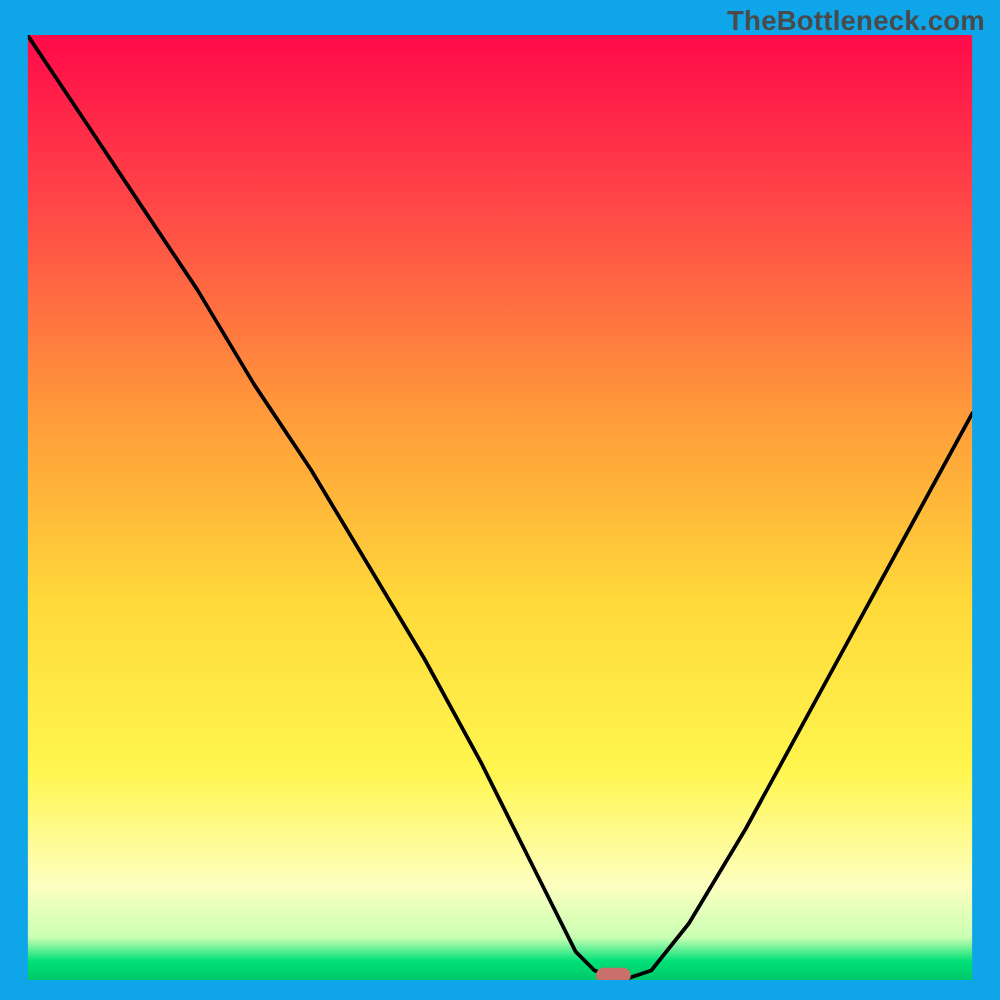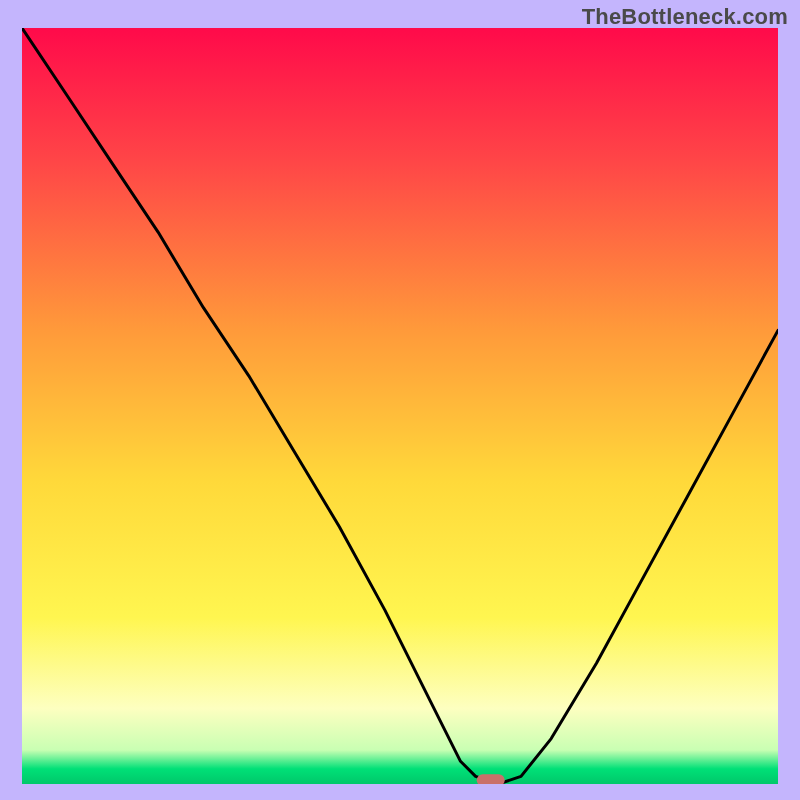--- a/index.html
+++ b/index.html
@@ -8,21 +8,21 @@
     width: 800px;
     height: 800px;
     background: #000;
     overflow: hidden;
     font-family: Arial, Helvetica, sans-serif;
   }
   .frame {
     position: relative;
     width: 800px;
     height: 800px;
-    background: #c4b5fd;
+    background: #0ea5e9;
   }
   .watermark {
     position: absolute;
     top: 4px;
     right: 12px;
     color: #4a4a4a;
     font-size: 22px;
     font-weight: 600;
     letter-spacing: 0.2px;
     z-index: 5;

